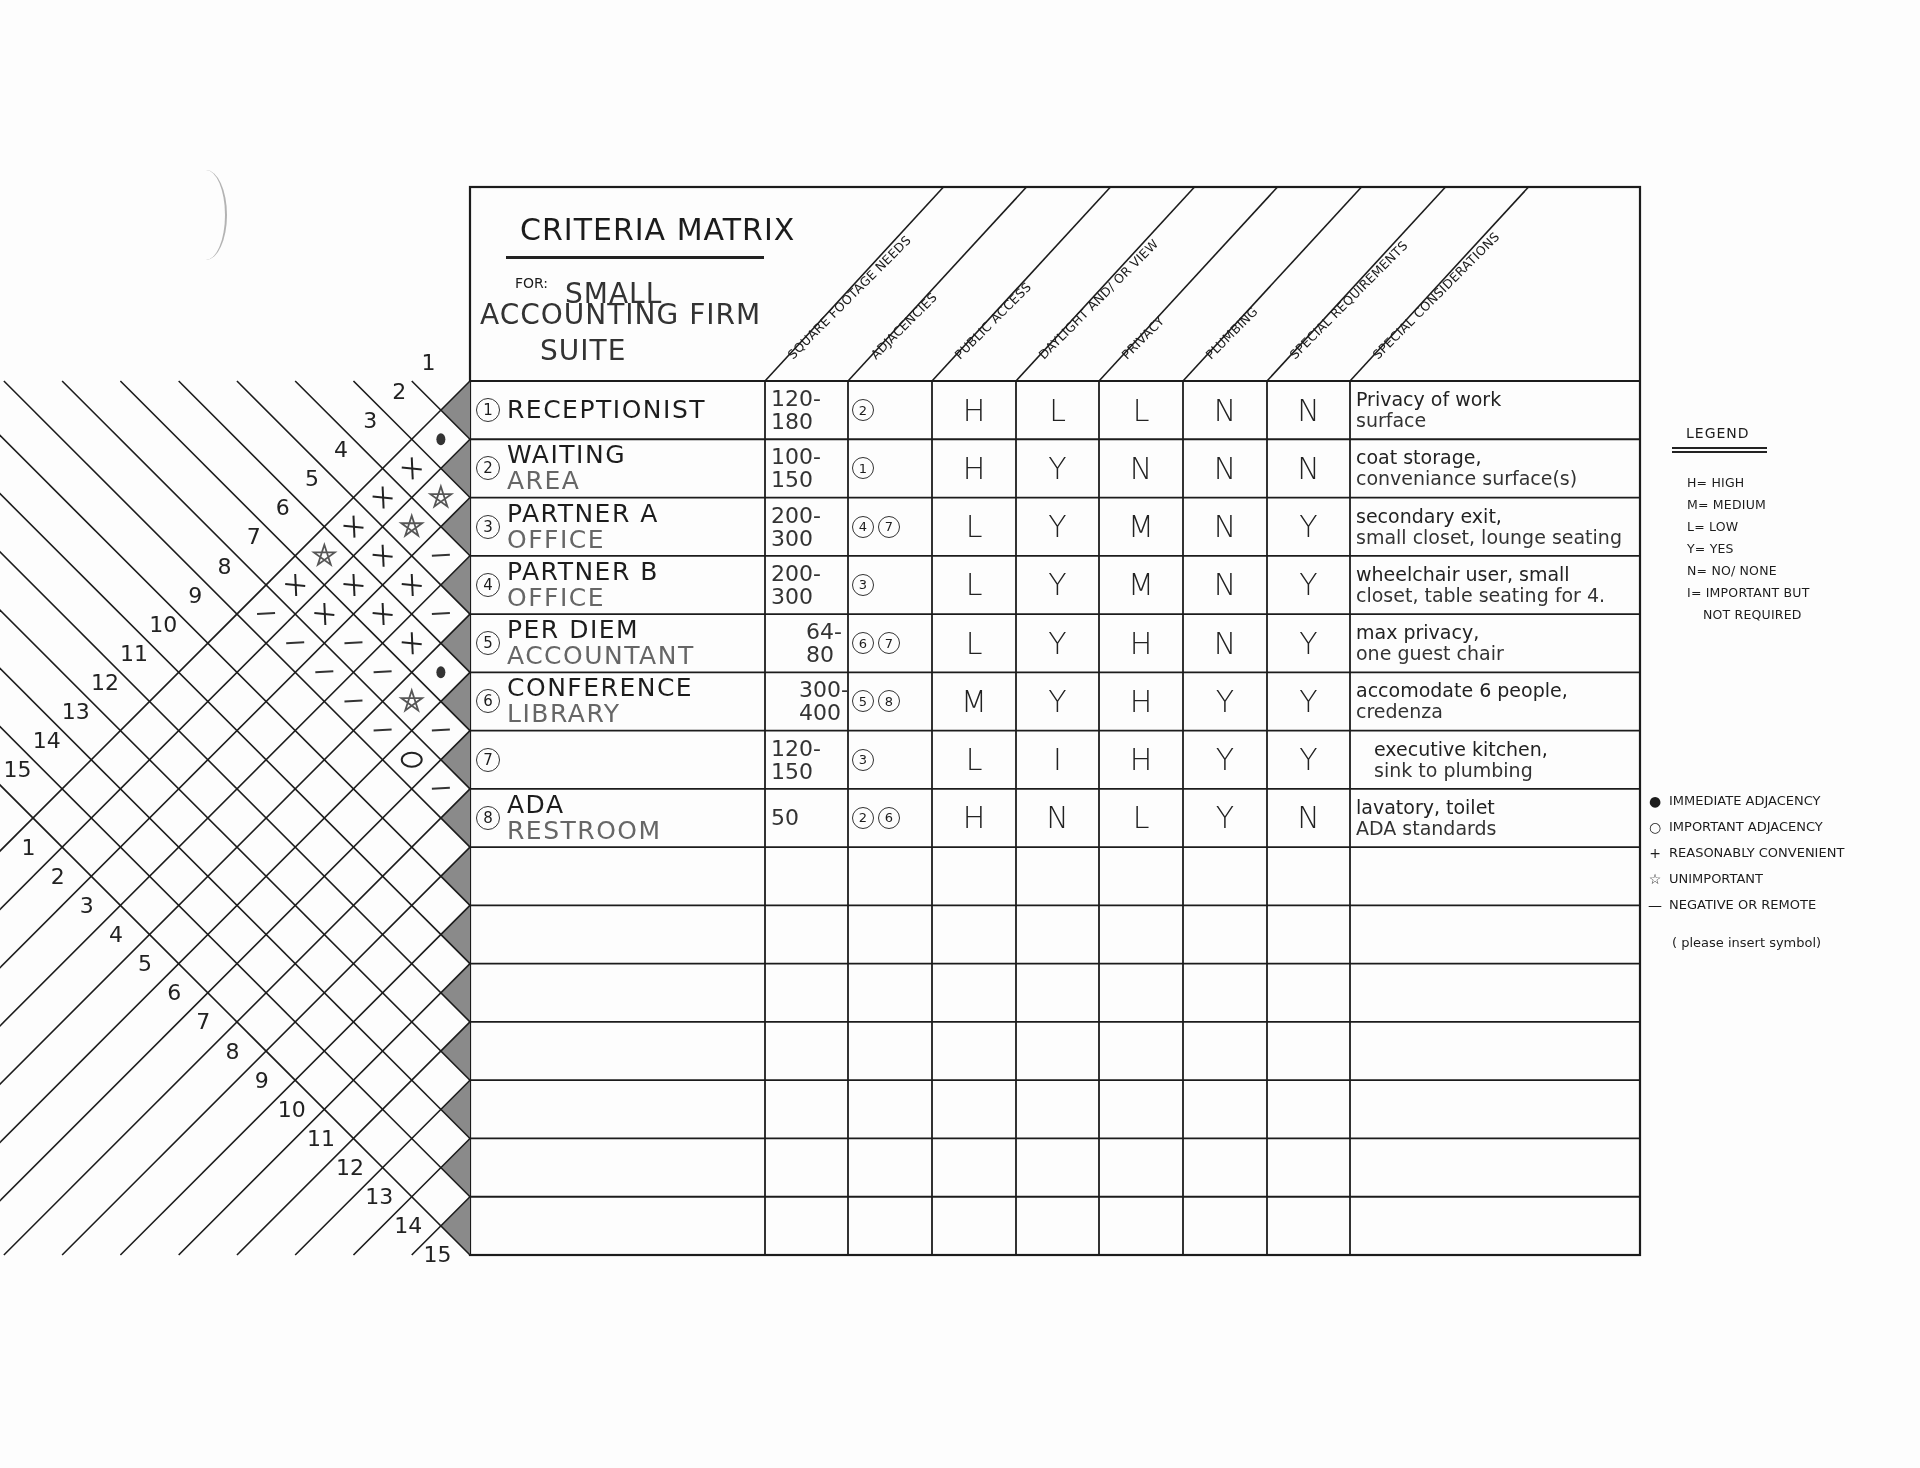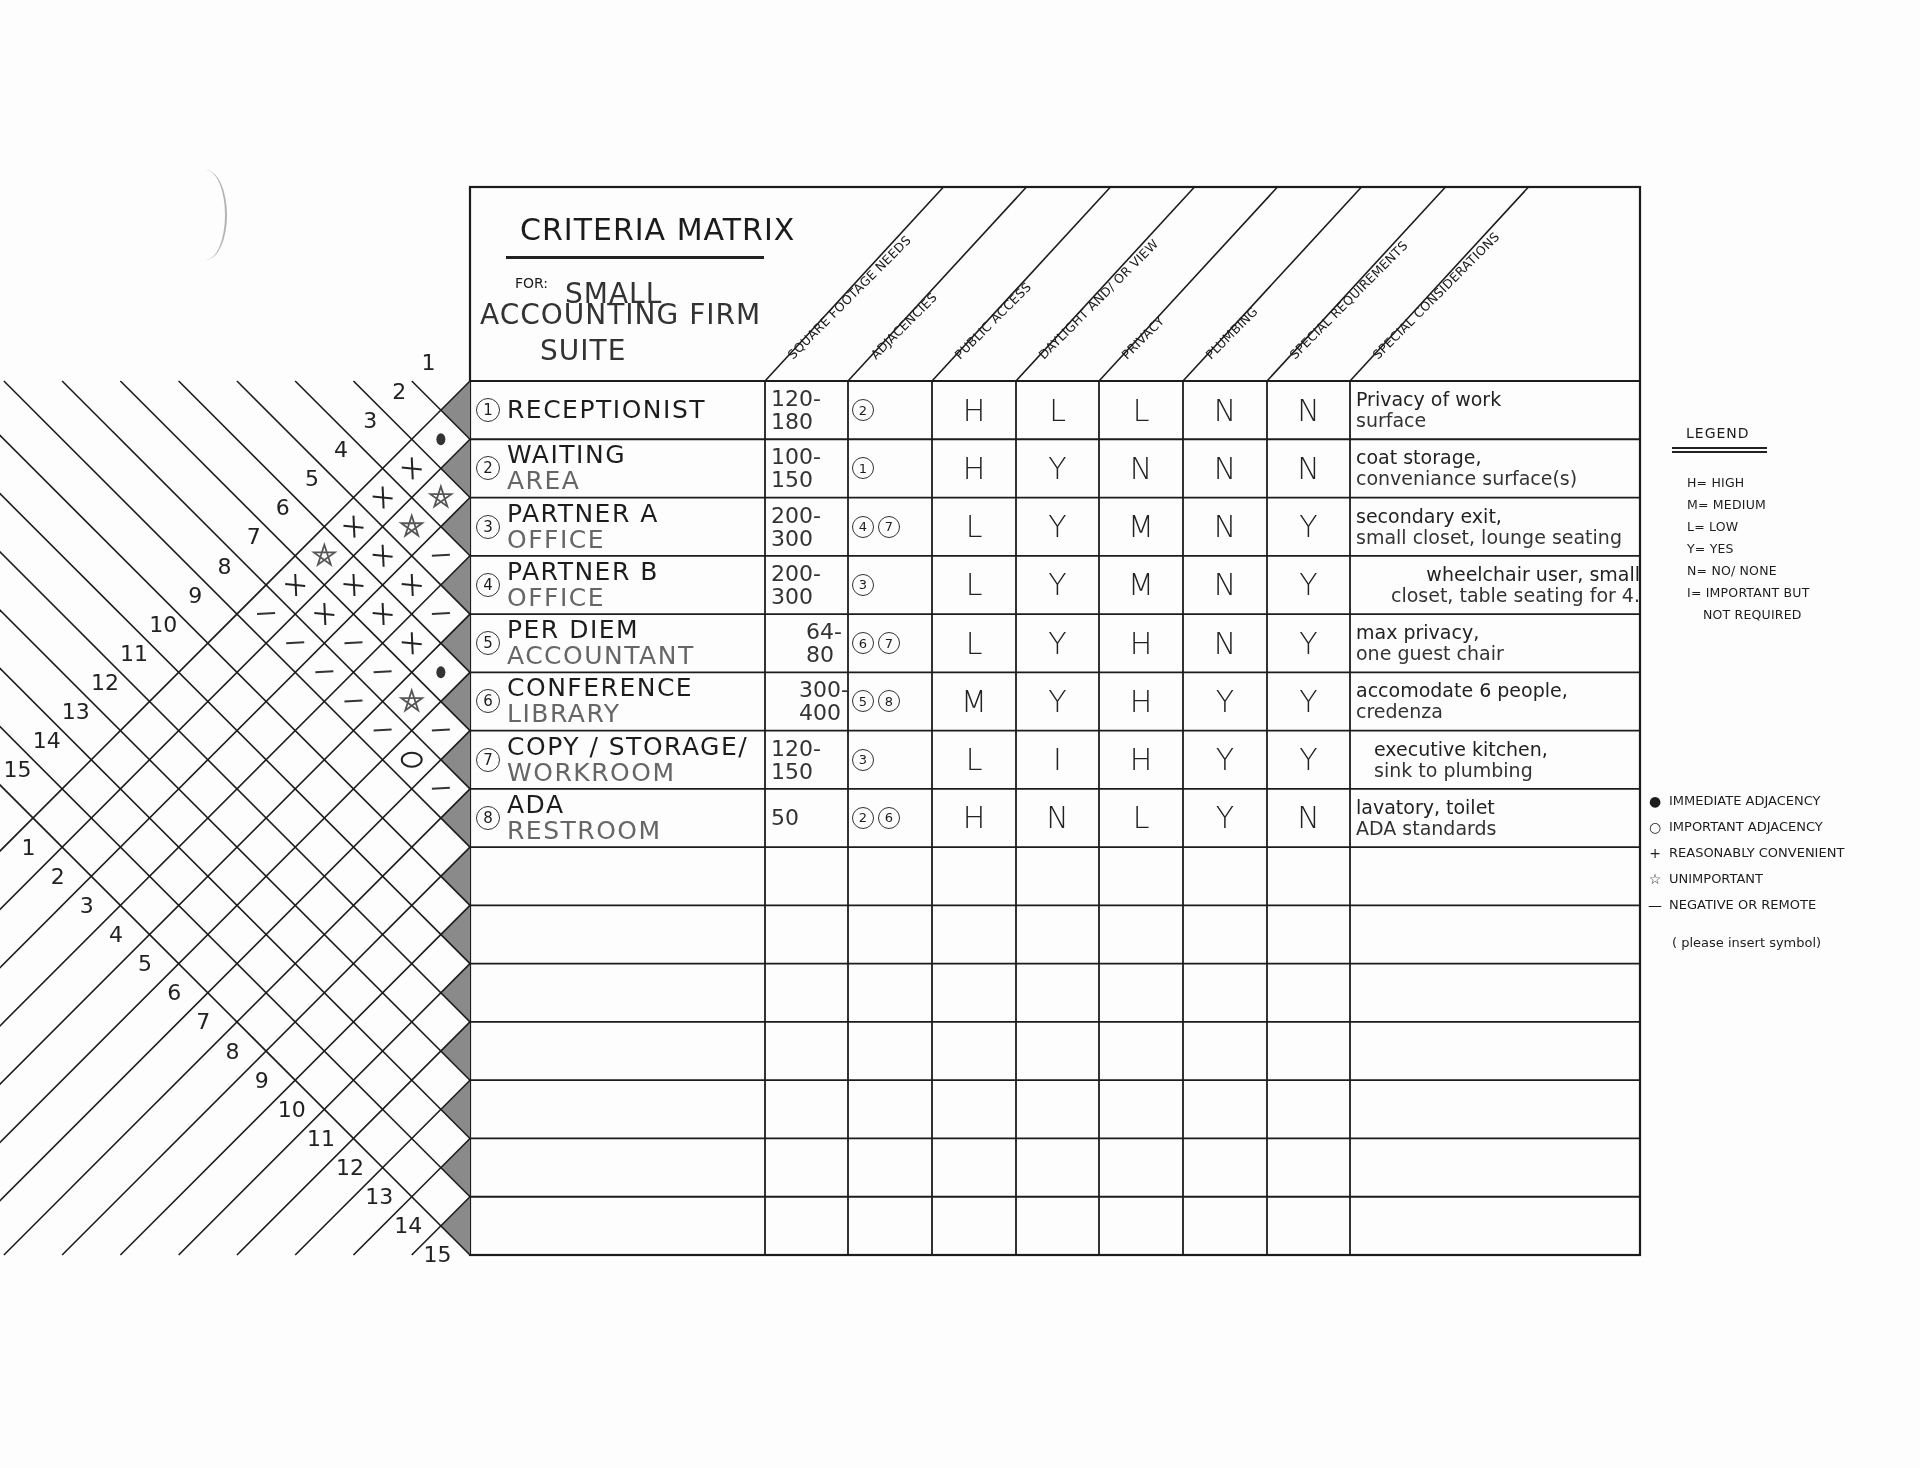--- a/index.html
+++ b/index.html
@@ -329,21 +329,21 @@
     </div>
     <div class="cell " style="left: 1099px; top: 557.8px; width: 84px; height: 54.2667px;">
       <span class="letter">M</span>
     </div>
     <div class="cell " style="left: 1183px; top: 557.8px; width: 84px; height: 54.2667px;">
       <span class="letter">N</span>
     </div>
     <div class="cell " style="left: 1267px; top: 557.8px; width: 83px; height: 54.2667px;">
       <span class="letter">Y</span>
     </div>
-    <div class="cell note" style="left: 1350px; top: 557.8px; width: 284px; height: 54.2667px; align-items: flex-end;">
+    <div class="cell note" style="left: 1350px; top: 557.8px; width: 284px; height: 54.2667px;">
       <span class="l1">wheelchair user, small</span>
       <span class="l2">closet, table seating for 4.</span>
     </div>
     <div class="cell name-cell" style="left: 476px; top: 616.067px; width: 285px; height: 54.2667px;">
       <span class="num-circle">5</span>
       <div class="name-lines">
         <span class="l1">PER DIEM</span>
         <span class="l2">ACCOUNTANT</span>
       </div>
     </div>
@@ -403,24 +403,20 @@
     </div>
     <div class="cell " style="left: 1267px; top: 674.333px; width: 83px; height: 54.2667px;">
       <span class="letter">Y</span>
     </div>
     <div class="cell note" style="left: 1350px; top: 674.333px; width: 284px; height: 54.2667px;">
       <span class="l1">accomodate 6 people,</span>
       <span class="l2">credenza</span>
     </div>
     <div class="cell name-cell" style="left: 476px; top: 732.6px; width: 285px; height: 54.2667px;">
       <span class="num-circle">7</span>
-      <div class="name-lines">
-        <span class="l1">COPY / STORAGE/</span>
-        <span class="l2">WORKROOM</span>
-      </div>
     </div>
     <div class="cell sqft" style="left: 765px; top: 732.6px; width: 83px; height: 54.2667px;">
       <span>120-</span>
       <span>150</span>
     </div>
     <div class="cell adj" style="left: 848px; top: 732.6px; width: 84px; height: 54.2667px;">
       <span class="num-circle">3</span>
     </div>
     <div class="cell " style="left: 932px; top: 732.6px; width: 84px; height: 54.2667px;">
       <span class="letter">L</span>

